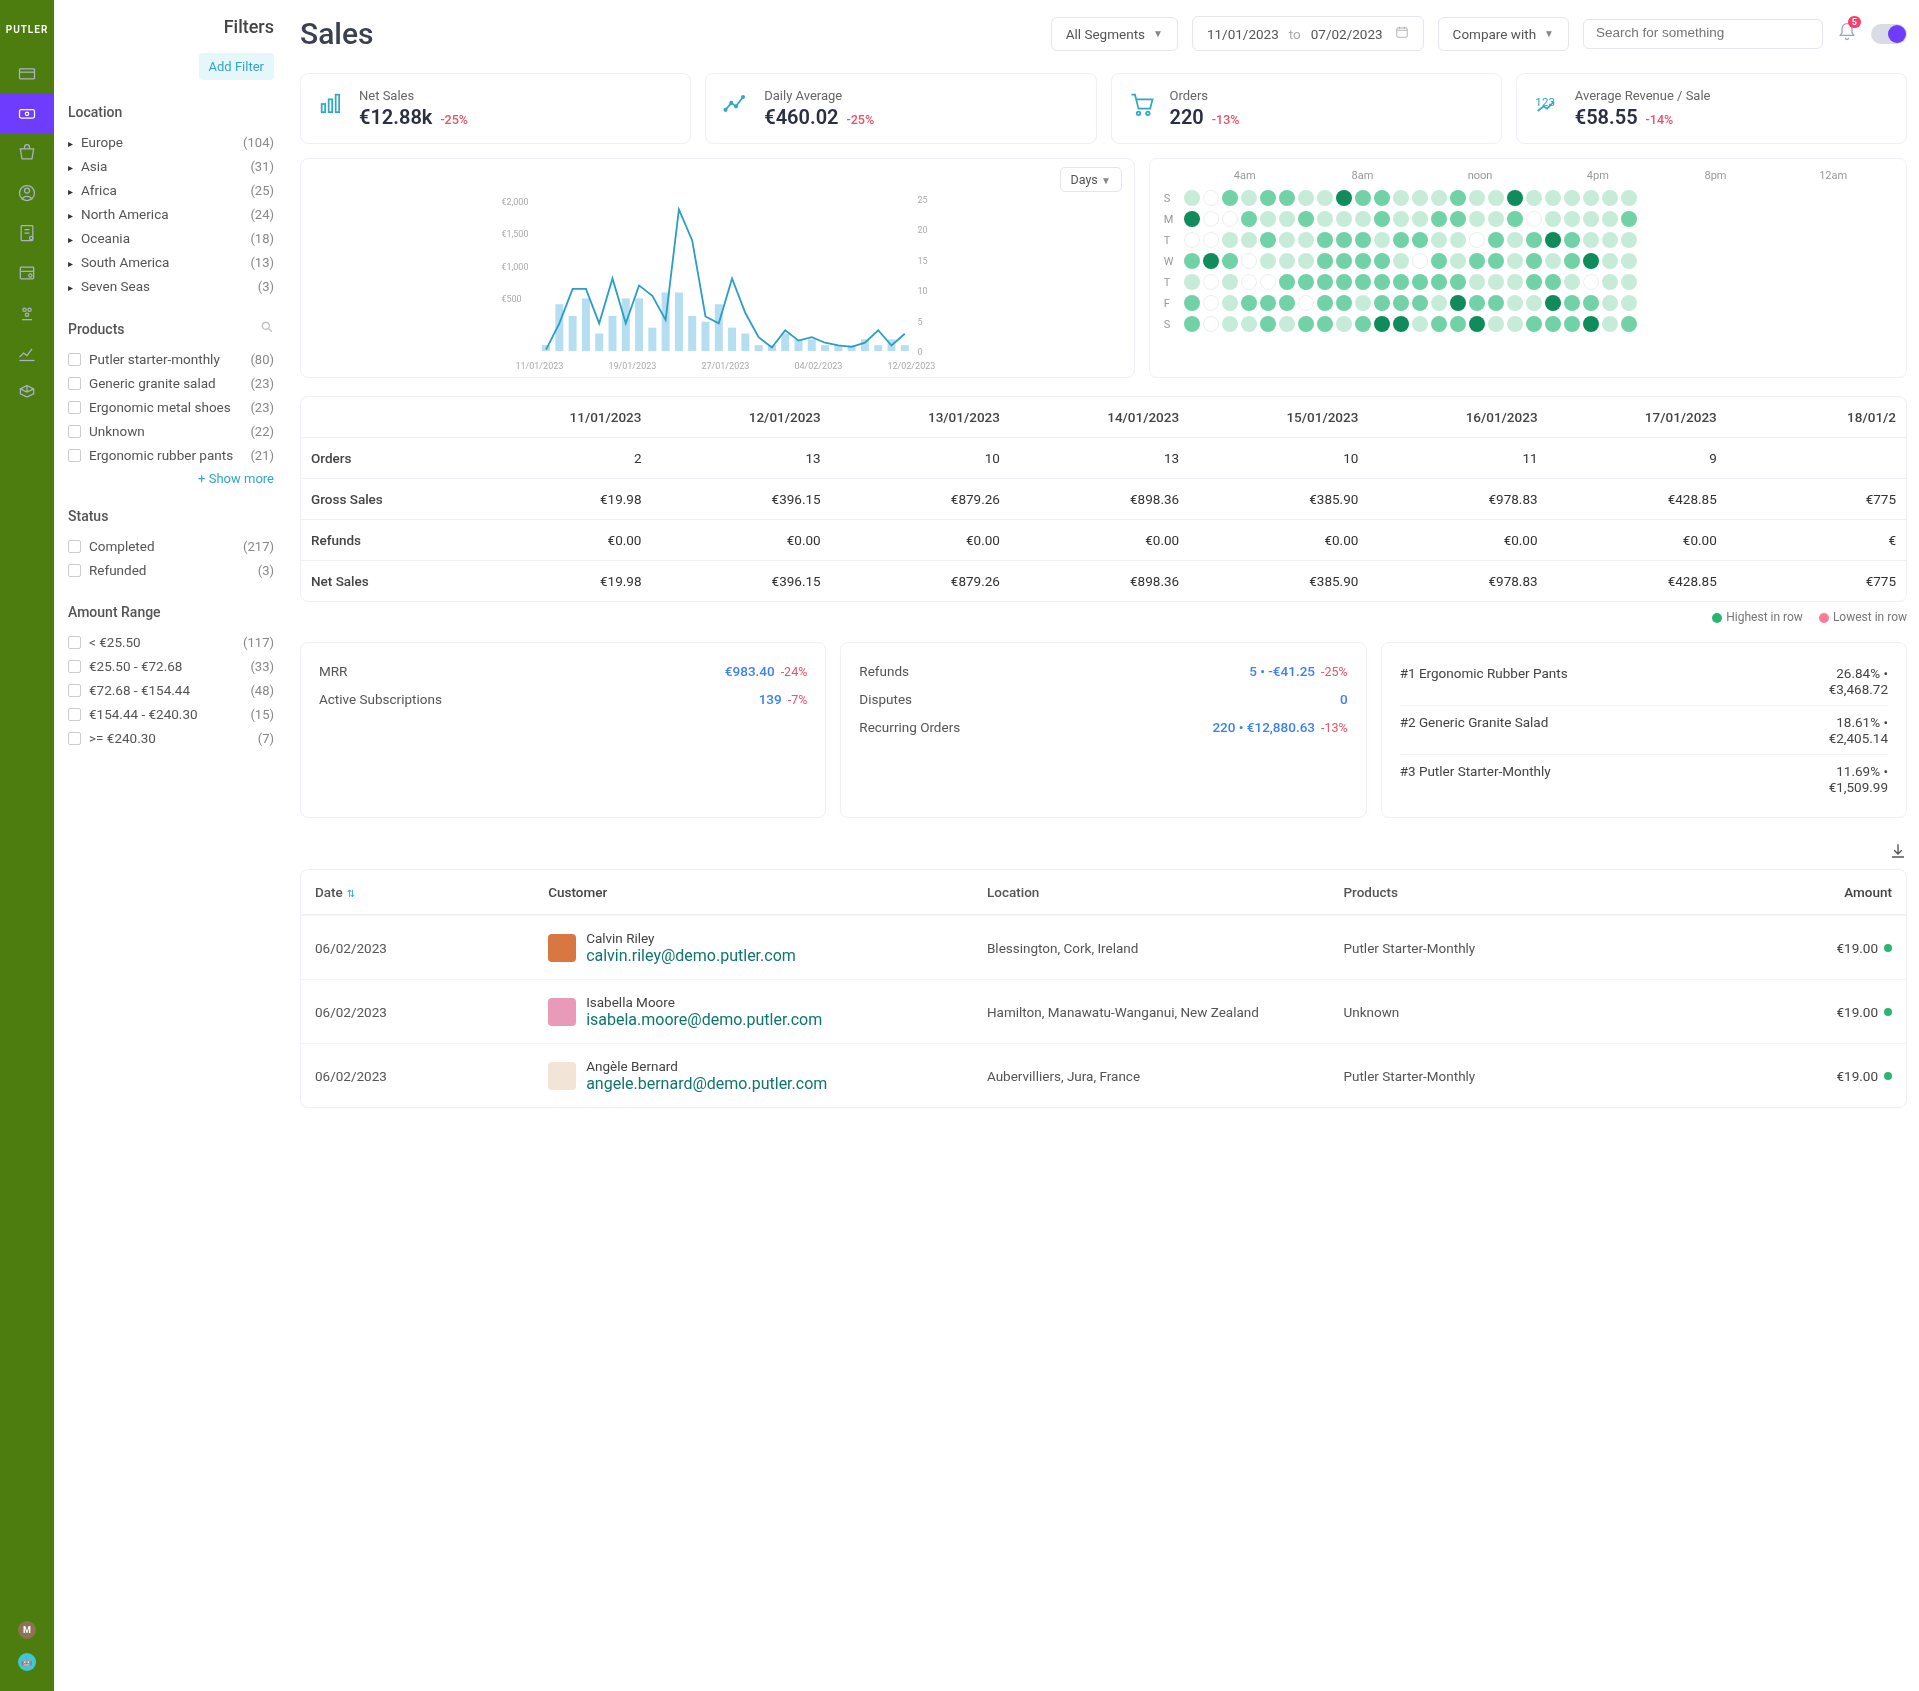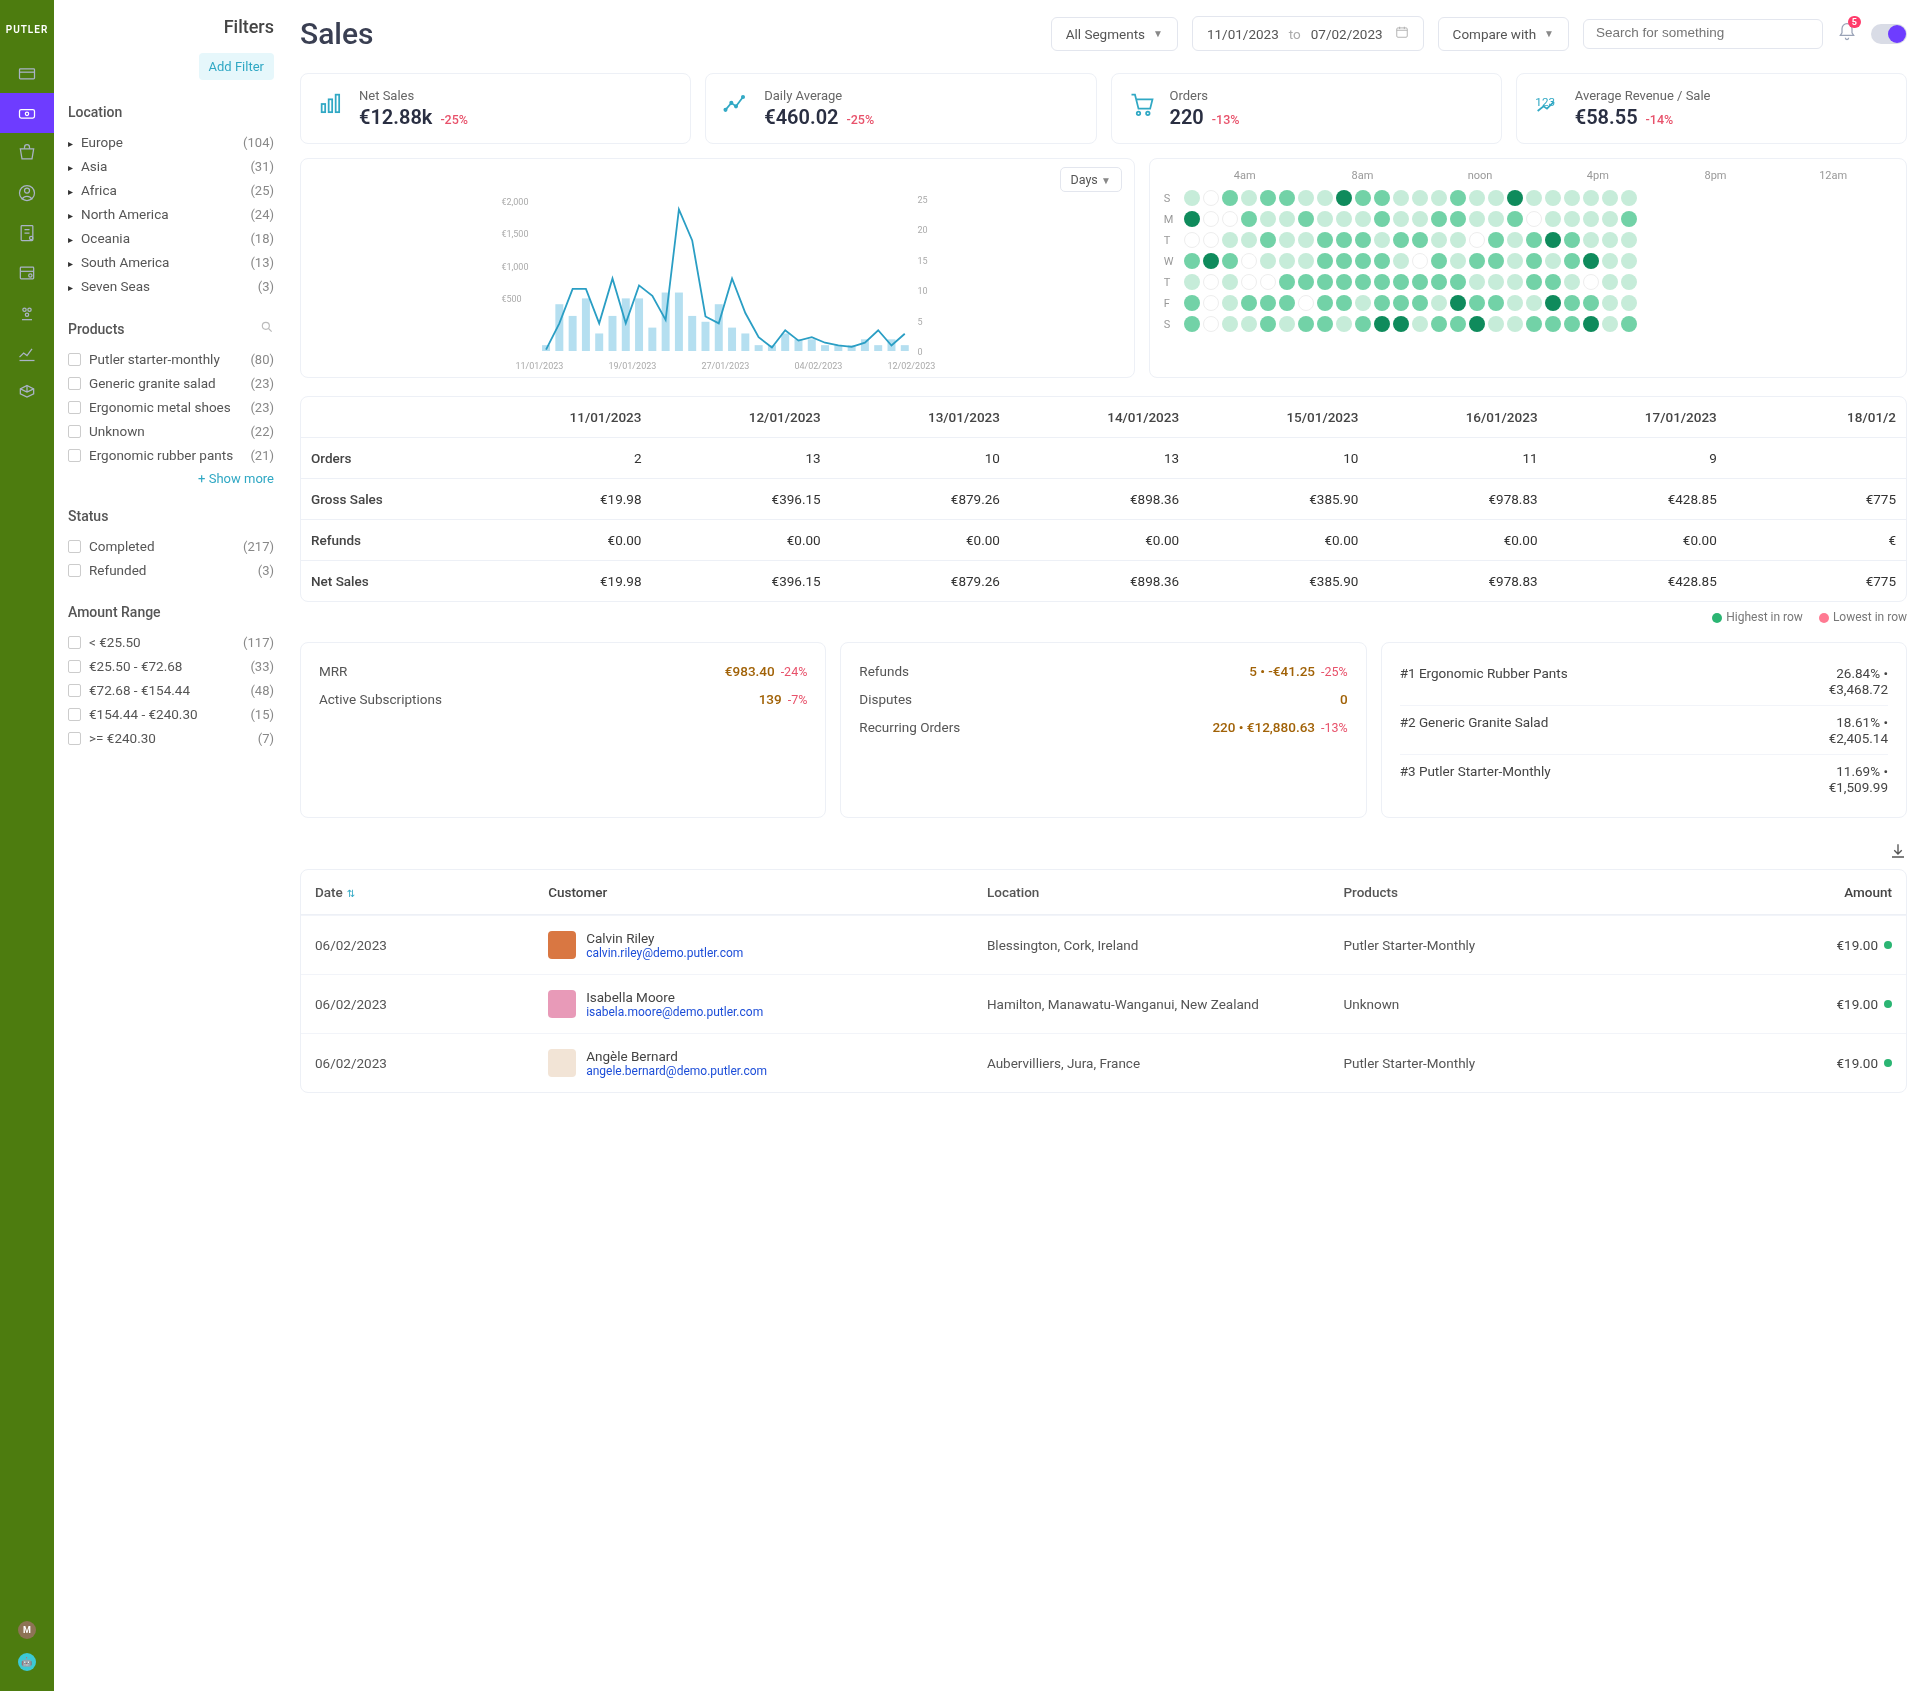--- a/index.html
+++ b/index.html
@@ -72,40 +72,40 @@
 .dt-cell.lbl { flex:0.95; text-align:left; font-weight:500; color:#444; }
 .dt-head .dt-cell { color:#444; font-weight:500; }
 .dt-row { border-top:1px solid #edf0f6; }
 .dt-legend { display:flex; justify-content:flex-end; gap:16px; font-size:12px; color:#777; margin-bottom:18px; }
 .dt-legend .ldot { width:10px; height:10px; border-radius:50%; display:inline-block; margin-right:4px; vertical-align:middle; }
 
 
 .mini-panels { display:flex; gap:14px; margin-bottom:24px; }
 .mini { flex:1; border:1px solid #edf0f6; border-radius:8px; padding:14px 18px; }
 .mini-row { display:flex; justify-content:space-between; align-items:center; padding:6px 0; font-size:13.5px; color:#555; }
-.mini-row .v2 { color:#a16207; font-weight:500; }
+.mini-row .v2 { color:#3b82f6; font-weight:500; }
 .pct-down { color:#e8526b; font-size:12.5px; margin-left:6px; }
 .pct-up { color:#2bb573; font-size:12.5px; margin-left:6px; }
 .top-prod { padding:8px 0; border-bottom:1px solid #f2f4f9; display:flex; justify-content:space-between; align-items:flex-start; gap:10px; font-size:13.5px; }
 .top-prod:last-child { border-bottom:0; }
 .top-prod .name { color:#444; }
 .top-prod .amt { color:#444; text-align:right; }
 
 
 .download-row { display:flex; justify-content:flex-end; margin-bottom:6px; }
 .download-icon { color:#555; cursor:pointer; }
 .orders-list { border:1px solid #edf0f6; border-radius:8px; }
 .ol-head, .ol-row { display:flex; align-items:center; padding:14px 14px; }
 .ol-head { font-weight:500; color:#444; font-size:13.5px; border-bottom:1px solid #edf0f6; }
 .ol-row { border-top:1px solid #f2f4f9; }
 .ol-date { flex:0.85; font-size:13.5px; color:#555; }
 .ol-cust { flex:1.6; display:flex; gap:10px; align-items:center; }
 .ol-avatar { width:28px; height:28px; border-radius:4px; background:#ddd; flex-shrink:0; }
 .ol-cust .nm { font-size:13.5px; color:#444; }
-.ol-cust .em { font-size:12px; color:#1d4ed8; }
+.ol-cust .em { font-size:16px; color:#0f766e; }
 .ol-loc { flex:1.3; font-size:13.5px; color:#555; }
 .ol-prod { flex:1.3; font-size:13.5px; color:#555; }
 .ol-amt { flex:0.7; text-align:right; font-size:13.5px; color:#444; display:flex; align-items:center; justify-content:flex-end; gap:6px; }
 .ol-amt .dot { width:8px; height:8px; border-radius:50%; background:#2bb573; }
 .sort-icon { color:#30a8c4; margin-left:4px; font-size:10px; }
 .chev-down { font-size:10px; color:#888; }
 </style>
 </head>
 <body>
 

